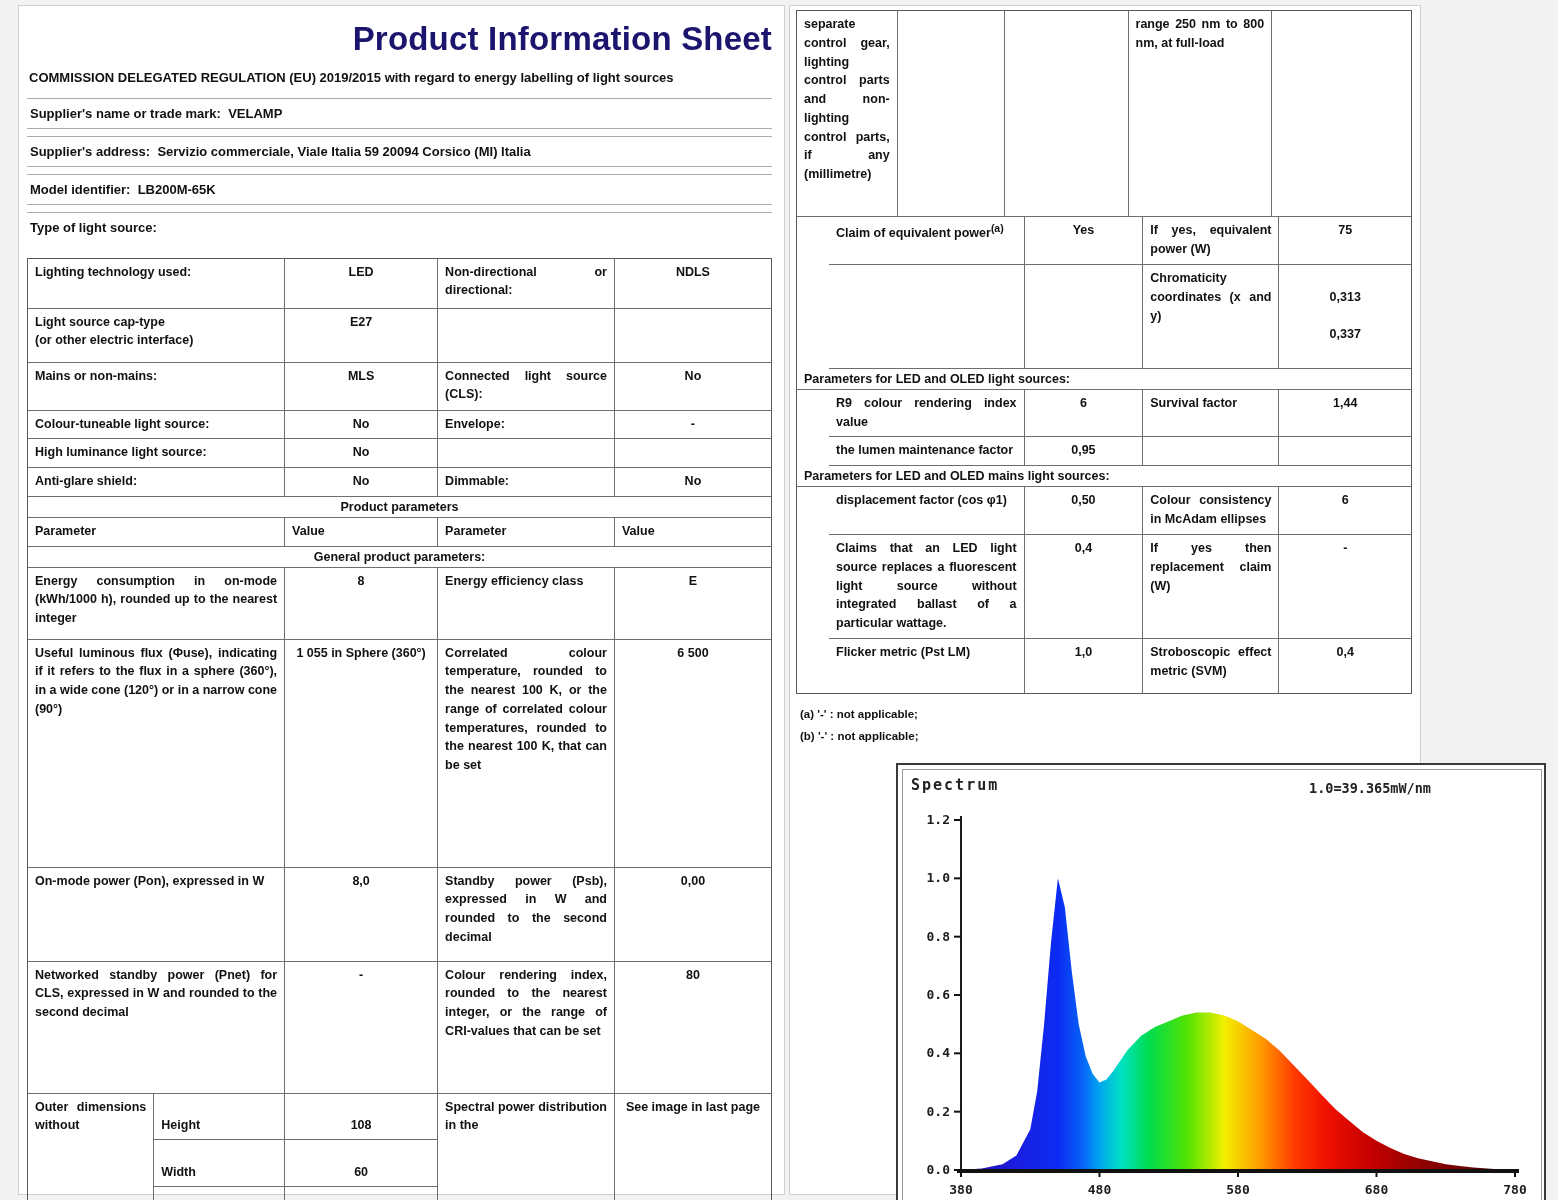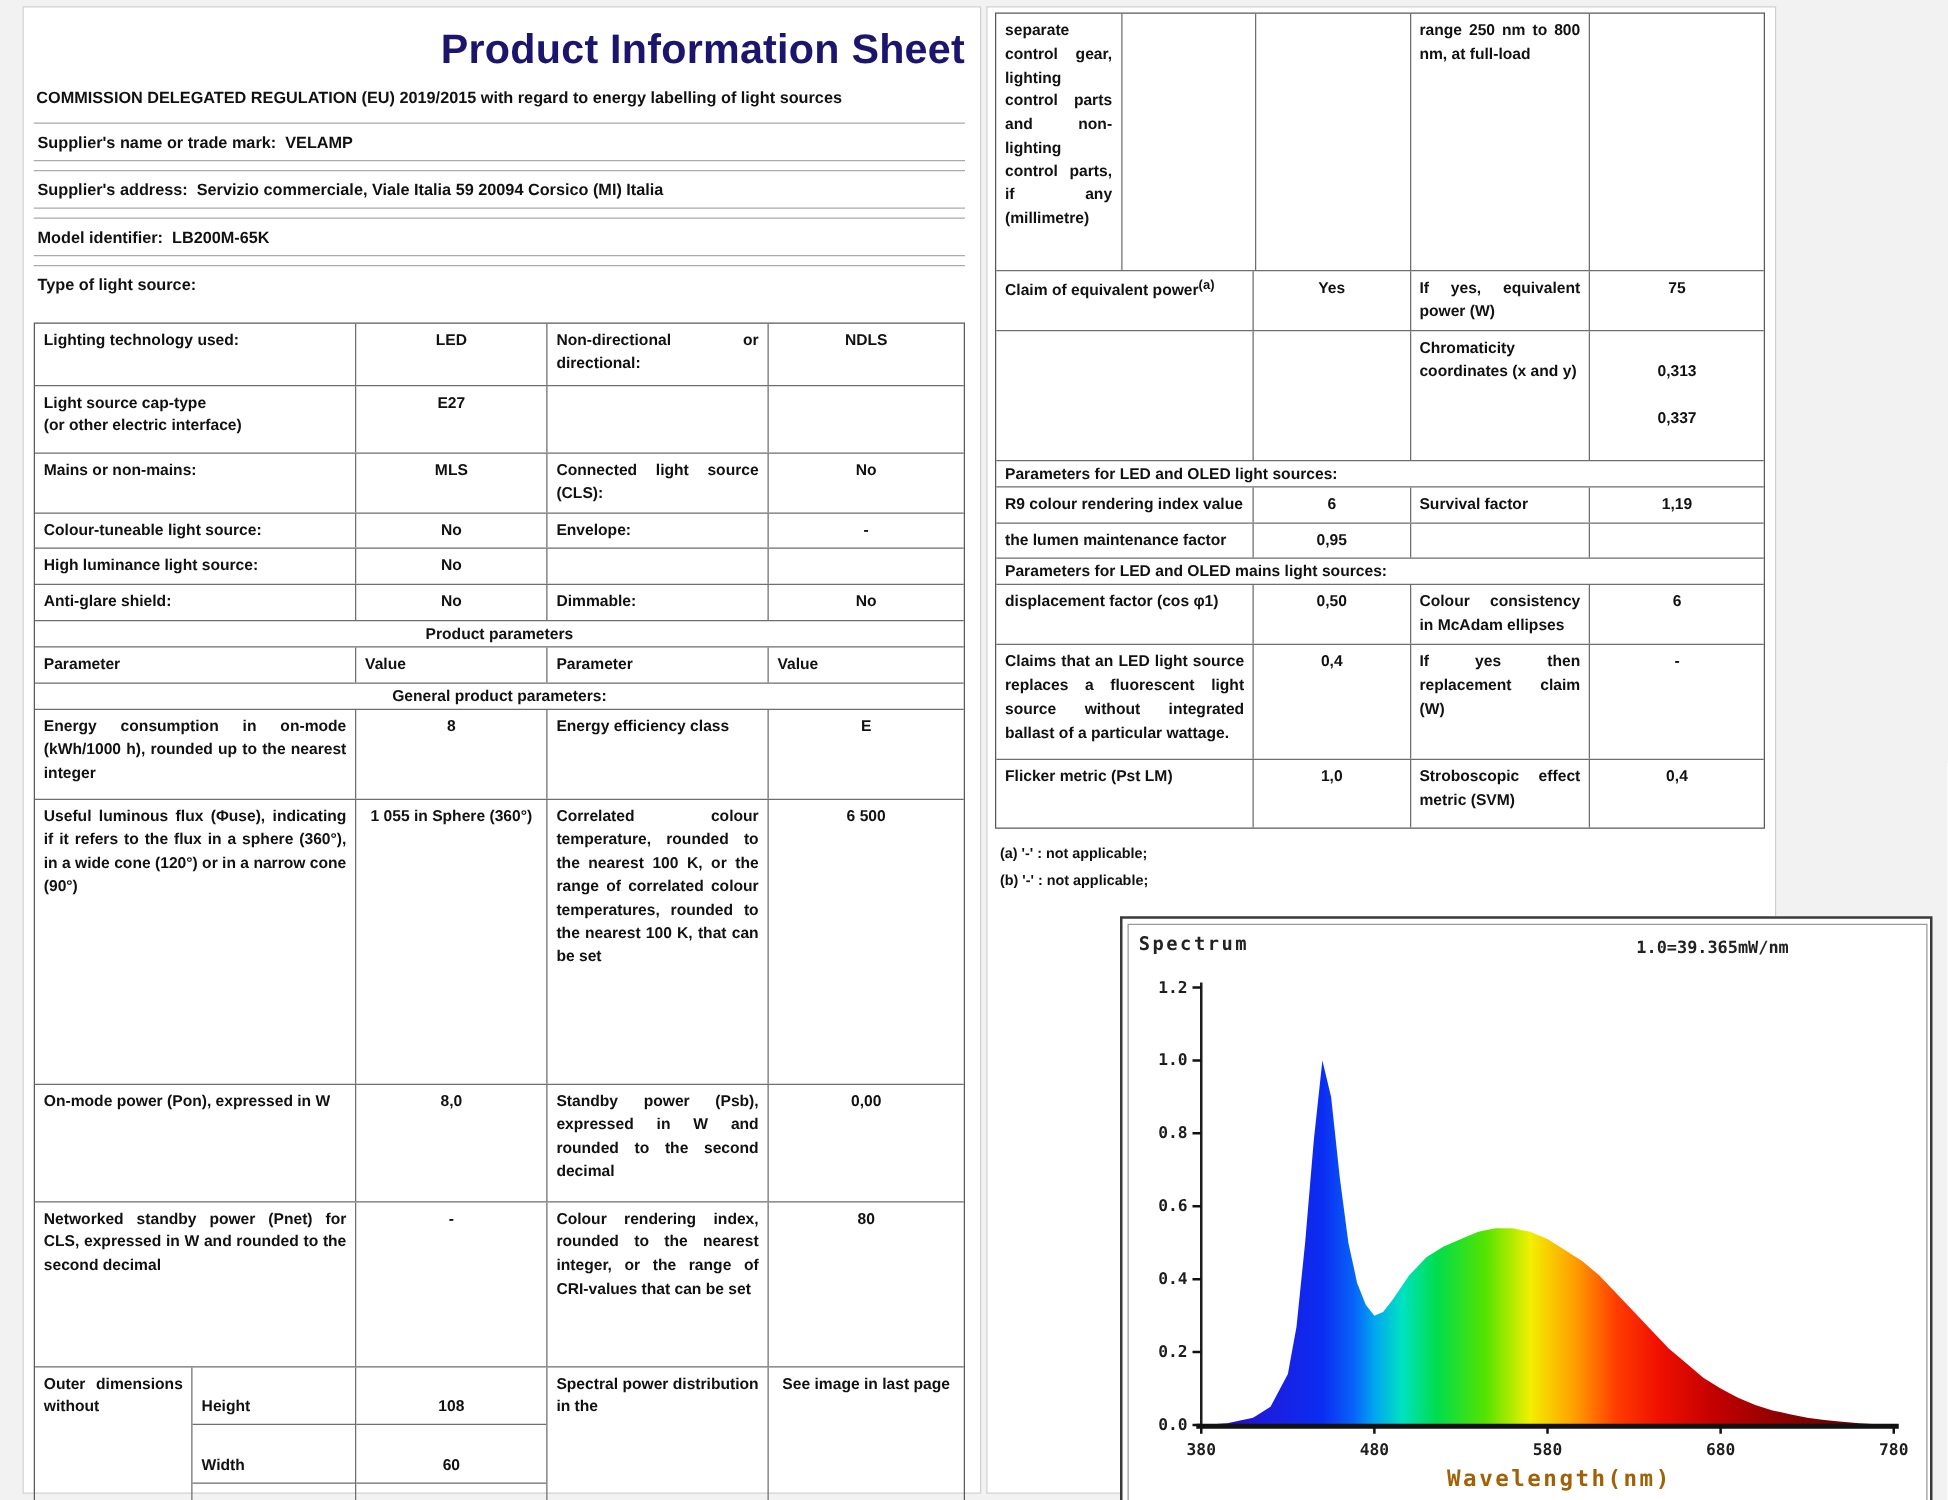--- a/index.html
+++ b/index.html
@@ -13,21 +13,21 @@
   .subtitle { font-size:13px; font-weight:700; line-height:1.5; margin:0 2px 10px 2px; }
 
   .meta { border-top:1px solid #ababab; border-bottom:1px solid #ababab; padding:7px 3px; margin-bottom:7px; font-size:13px; font-weight:700; }
   .meta .val { font-weight:600; }
 
   .tbl { border:1px solid #5a5a5a; width:100%; font-size:12.5px; }
   .tr { display:grid; border-bottom:1px solid #6e6e6e; }
   .tr:last-child { border-bottom:none; }
   .g1 { grid-template-columns:34.6% 20.6% 23.8% 21%; }
   .gd1 { grid-template-columns:17% 17.6% 20.6% 23.8% 21%; }
-  .g2 { grid-template-columns:33.6% 20.4% 23.4% 22.6%; }
+  .g2 { grid-template-columns:33.6% 20.4% 23.4% 22.6%;margin-left:32px; }
   .gd2 { grid-template-columns:16.4% 17.5% 20.1% 23.4% 22.6%; }
   .c { padding:4px 7px 5px 7px; border-right:1px solid #6e6e6e; line-height:1.5; font-weight:700; white-space:pre-line; }
   .c:last-child { border-right:none; }
   .p { text-align:justify; }
   .v { text-align:center; }
   .hdr { text-align:center; font-weight:700; }
   .sec { padding:3px 7px; font-weight:700; }
   .stack > div { border-bottom:1px solid #6e6e6e; padding:4px 7px; }
   .stack > div:last-child { border-bottom:none; }
   .stack { padding:0 !important; }
@@ -192,21 +192,21 @@
       </div>
 
       <div class="tr">
         <div class="sec">Parameters for LED and OLED light sources:</div>
       </div>
 
       <div class="tr g2">
         <div class="c p">R9 colour rendering index value</div>
         <div class="c v">6</div>
         <div class="c p">Survival factor</div>
-        <div class="c v">1,19</div>
+        <div class="c v">1,44</div>
       </div>
       <div class="tr g2">
         <div class="c p">the lumen maintenance factor</div>
         <div class="c v">0,95</div>
         <div class="c"></div>
         <div class="c"></div>
       </div>
 
       <div class="tr">
         <div class="sec">Parameters for LED and OLED mains light sources:</div>

